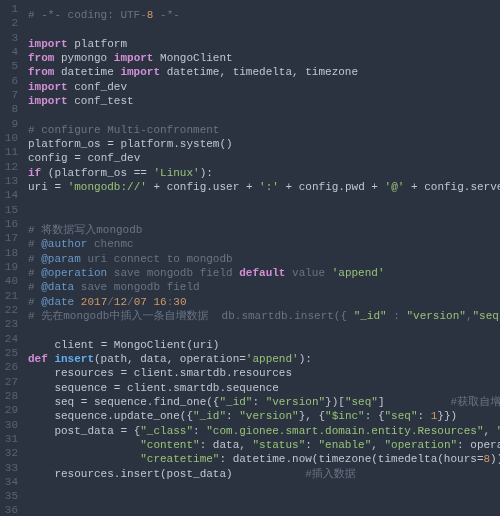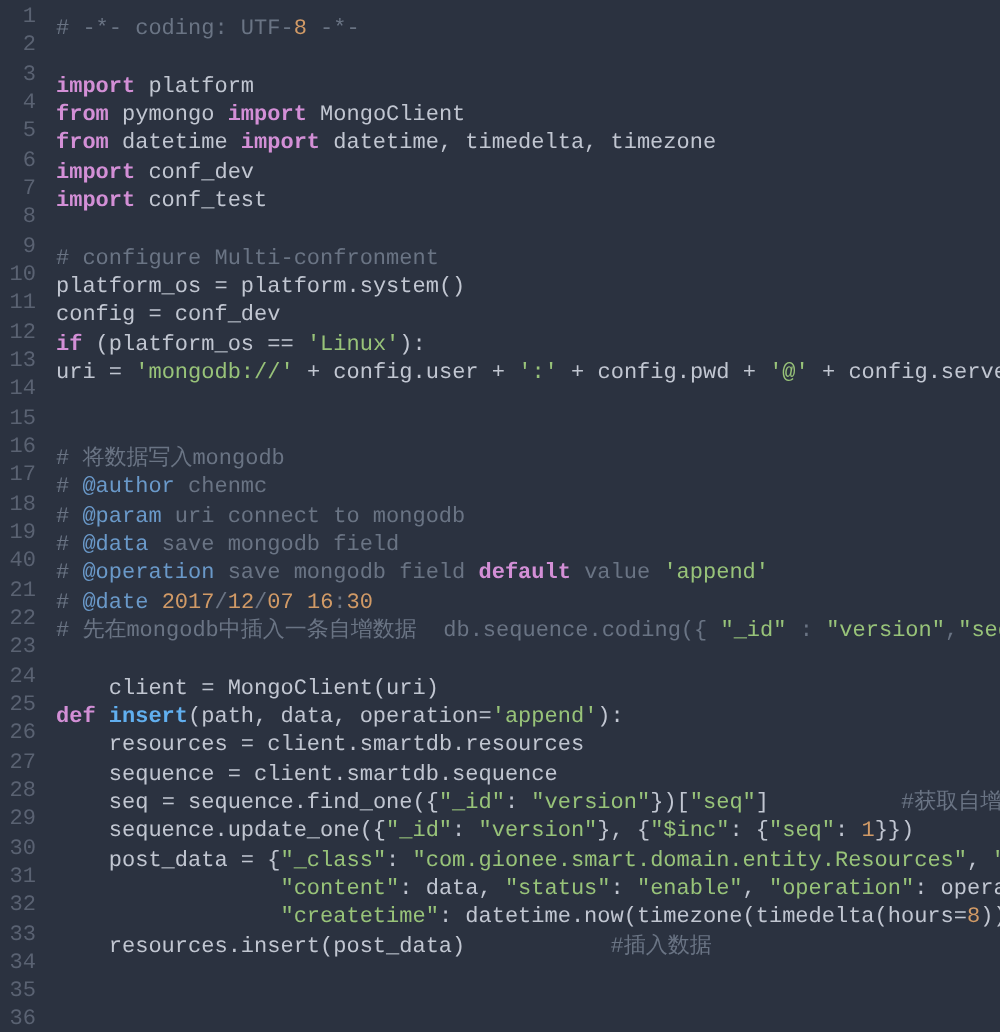--- a/index.html
+++ b/index.html
@@ -97,24 +97,24 @@
     <div class="code-line"><span class="c-comment"># configure Multi-confronment</span></div>
     <div class="code-line"><span>platform_os </span><span class="c-op">=</span><span> platform.system()</span></div>
     <div class="code-line"><span>config </span><span class="c-op">=</span><span> conf_dev</span></div>
     <div class="code-line"><span class="c-kw">if</span><span> (platform_os </span><span class="c-op">==</span><span> </span><span class="c-str">'Linux'</span><span>):</span></div>
     <div class="code-line"><span>uri </span><span class="c-op">=</span><span> </span><span class="c-str">'mongodb://'</span><span> </span><span class="c-op">+</span><span> config.user </span><span class="c-op">+</span><span> </span><span class="c-str">':'</span><span> </span><span class="c-op">+</span><span> config.pwd </span><span class="c-op">+</span><span> </span><span class="c-str">'@'</span><span> </span><span class="c-op">+</span><span> config.server </span></div>
     <div class="code-line"></div>
     <div class="code-line"></div>
     <div class="code-line"><span class="c-comment"># 将数据写入mongodb</span></div>
     <div class="code-line"><span class="c-comment"># </span><span class="c-annot">@author</span><span class="c-comment"> chenmc</span></div>
     <div class="code-line"><span class="c-comment"># </span><span class="c-annot">@param</span><span class="c-comment"> uri connect to mongodb</span></div>
+    <div class="code-line"><span class="c-comment"># </span><span class="c-annot">@operation</span><span class="c-comment"> save mongodb field </span><span class="c-kw">default</span><span class="c-comment"> value </span><span class="c-str">'append'</span></div>
     <div class="code-line"><span class="c-comment"># </span><span class="c-annot">@data</span><span class="c-comment"> save mongodb field</span></div>
-    <div class="code-line"><span class="c-comment"># </span><span class="c-annot">@operation</span><span class="c-comment"> save mongodb field </span><span class="c-kw">default</span><span class="c-comment"> value </span><span class="c-str">'append'</span></div>
     <div class="code-line"><span class="c-comment"># </span><span class="c-annot">@date</span><span class="c-comment"> </span><span class="c-num">2017</span><span class="c-comment">/</span><span class="c-num">12</span><span class="c-comment">/</span><span class="c-num">07</span><span class="c-comment"> </span><span class="c-num">16</span><span class="c-comment">:</span><span class="c-num">30</span></div>
-    <div class="code-line"><span class="c-comment"># 先在mongodb中插入一条自增数据  db.sequence.coding({ </span><span class="c-str">"_id"</span><span class="c-comment"> : </span><span class="c-str">"version"</span><span class="c-comment">,</span><span class="c-str">"seq"</span></div>
+    <div class="code-line"><span class="c-comment"># 先在mongodb中插入一条自增数据  db.smartdb.insert({ </span><span class="c-str">"_id"</span><span class="c-comment"> : </span><span class="c-str">"version"</span><span class="c-comment">,</span><span class="c-str">"seq"</span></div>
     <div class="code-line"></div>
     <div class="code-line"><span>    client </span><span class="c-op">=</span><span> MongoClient(uri)</span></div>
     <div class="code-line"><span class="c-kw2">def </span><span class="c-func" style="font-weight:bold">insert</span><span>(path, data, operation</span><span class="c-op">=</span><span class="c-str">'append'</span><span>):</span></div>
     <div class="code-line"><span>    resources </span><span class="c-op">=</span><span> client.smartdb.resources</span></div>
     <div class="code-line"><span>    sequence </span><span class="c-op">=</span><span> client.smartdb.sequence</span></div>
     <div class="code-line"><span>    seq </span><span class="c-op">=</span><span> sequence.find_one({</span><span class="c-str">"_id"</span><span>: </span><span class="c-str">"version"</span><span>})[</span><span class="c-str">"seq"</span><span>]          </span><span class="c-comment">#获取自增id</span></div>
     <div class="code-line"><span>    sequence.update_one({</span><span class="c-str">"_id"</span><span>: </span><span class="c-str">"version"</span><span>}, {</span><span class="c-str">"$inc"</span><span>: {</span><span class="c-str">"seq"</span><span>: </span><span class="c-num">1</span><span>}})           </span></div>
     <div class="code-line"><span>    post_data </span><span class="c-op">=</span><span> {</span><span class="c-str">"_class"</span><span>: </span><span class="c-str">"com.gionee.smart.domain.entity.Resources"</span><span>, </span><span class="c-str">"version"</span></div>
     <div class="code-line"><span>                 </span><span class="c-str">"content"</span><span>: data, </span><span class="c-str">"status"</span><span>: </span><span class="c-str">"enable"</span><span>, </span><span class="c-str">"operation"</span><span>: operation,</span></div>
     <div class="code-line"><span>                 </span><span class="c-str">"createtime"</span><span>: datetime.now(timezone(timedelta(hours</span><span class="c-op">=</span><span class="c-num">8</span><span>)))}</span></div>

